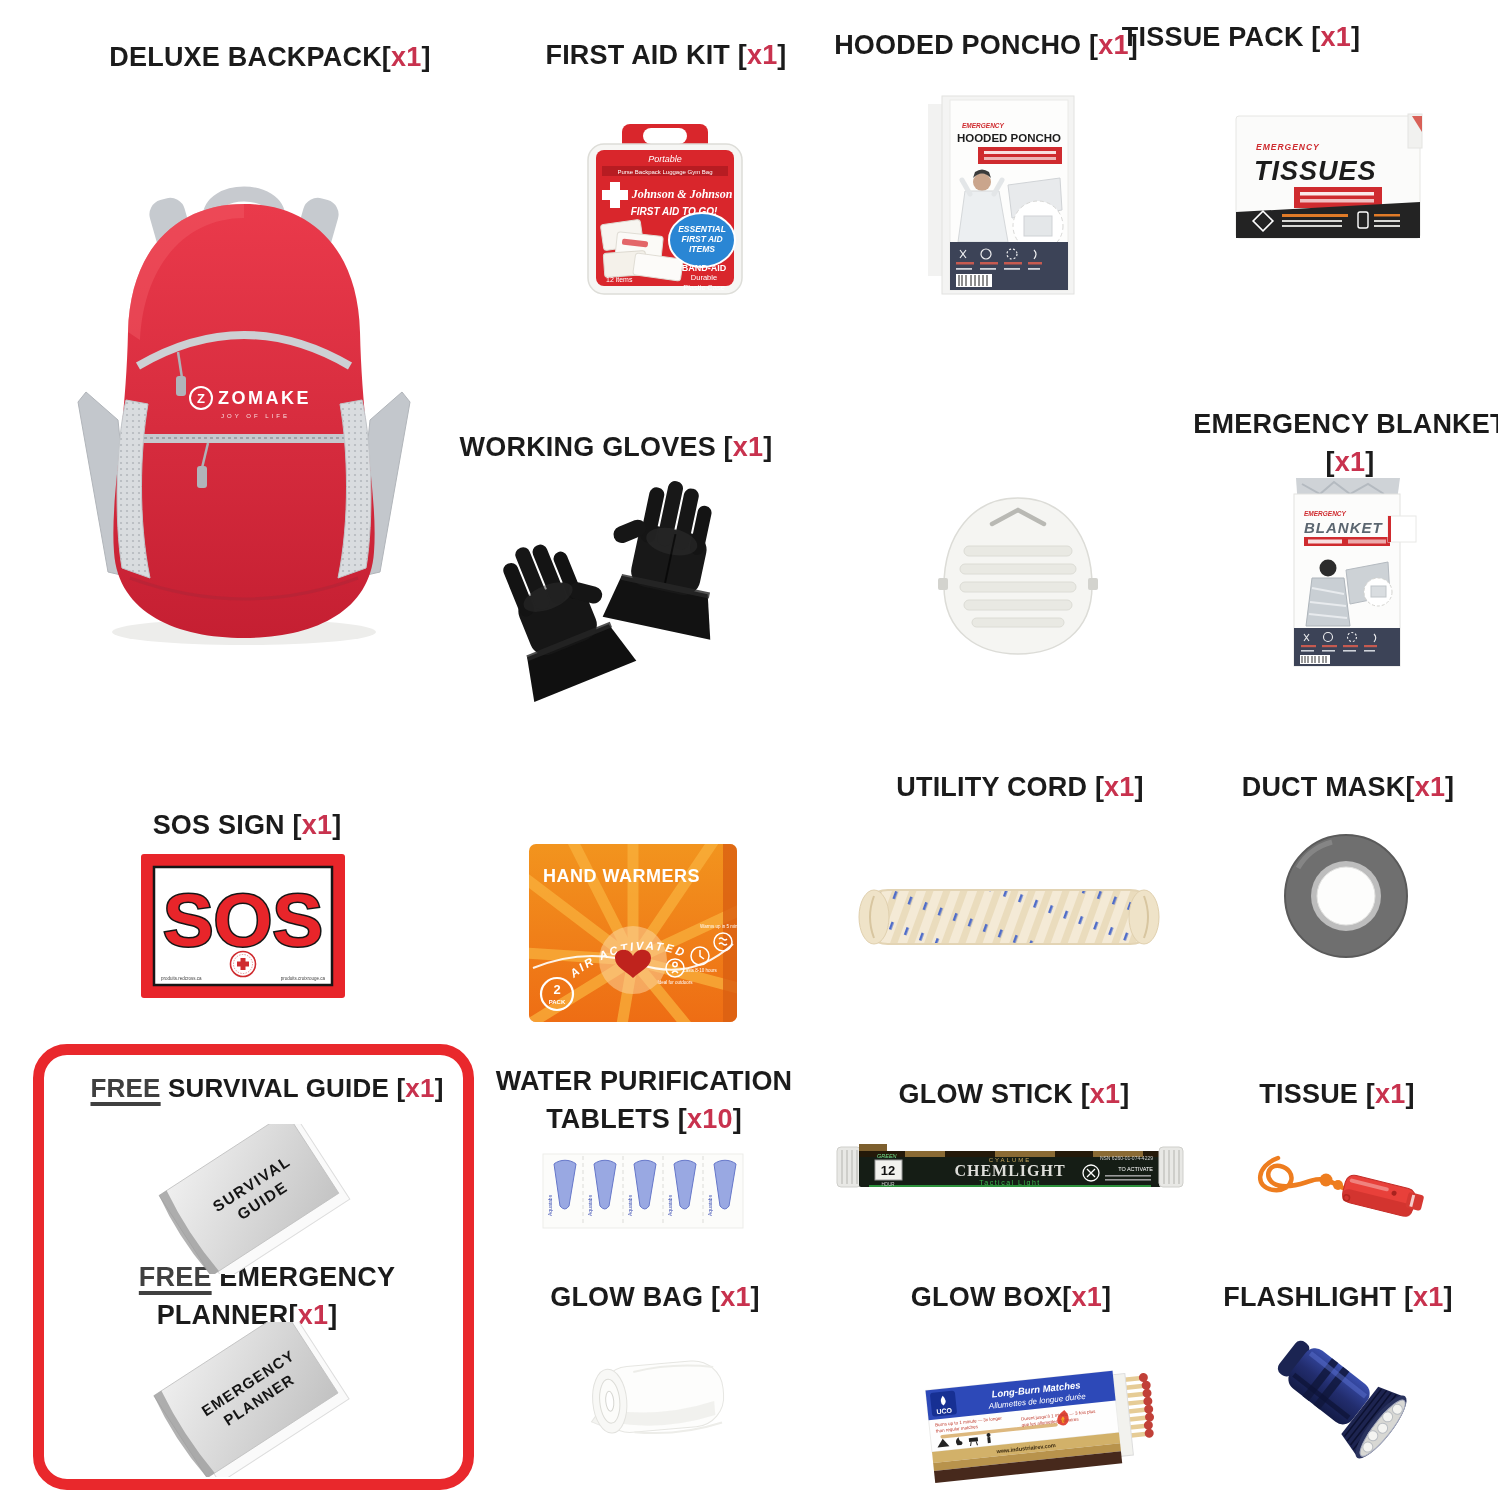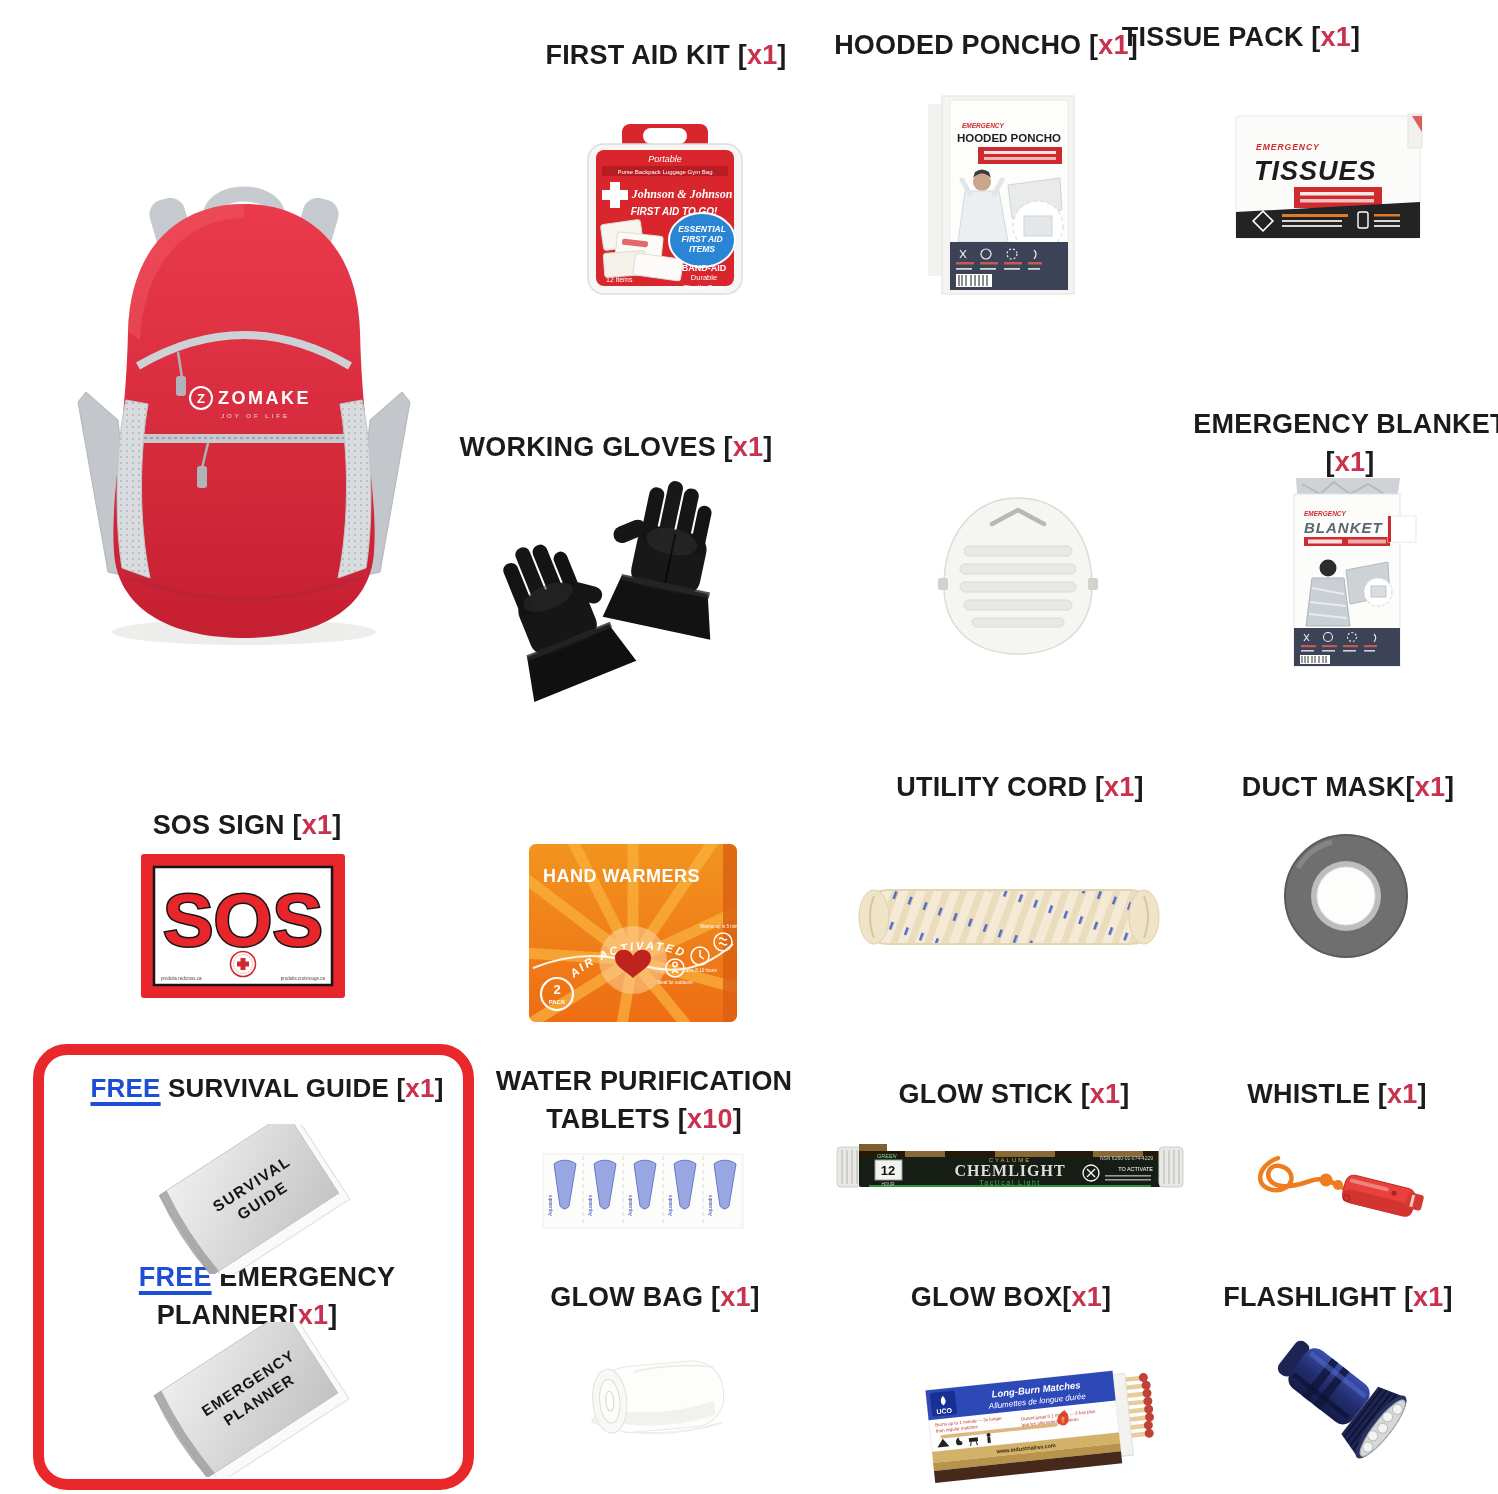--- a/index.html
+++ b/index.html
@@ -2,49 +2,50 @@
 <html><head>
 <meta charset="utf-8">
 <style>
   html,body{margin:0;padding:0;background:#fff;}
   #canvas{position:relative;width:1498px;height:1494px;background:#ffffff;overflow:hidden;
           font-family:"Liberation Sans",sans-serif;}
   svg{font-family:"Liberation Sans",sans-serif;display:block;}
   .title{position:absolute;font-weight:700;font-size:27px;line-height:1.42;color:#1b1b1b;
          text-align:center;letter-spacing:.2px;}
   .qty{color:#c8324e;}
-  .free{color:#1d4ed8;text-decoration:underline;text-decoration-thickness:3.5px;text-underline-offset:5px;margin-left:40px;}
+  .free{color:#404040;text-decoration:underline;text-decoration-thickness:3.5px;text-underline-offset:5px;margin-left:40px;}
   .img{position:absolute;}
   .free-box{position:absolute;left:33px;top:1044px;width:419px;height:424px;
             border:11px solid #e9282c;border-radius:34px;background:#fff;}
 </style>
 </head>
 <body>
 
 <div id="canvas">
 
+  <div class="title" style="left:40px;top:38px;width:460px"><span>DELUXE BACKPACK[</span><span class="qty">x1</span><span>]</span></div>
   <div class="title" style="left:496px;top:36px;width:340px"><span>FIRST AID KIT [</span><span class="qty">x1</span><span>]</span></div>
   <div class="title" style="left:816px;top:26px;width:340px"><span>HOODED PONCHO [</span><span class="qty">x1</span><span>]</span></div>
   <div class="title" style="left:1080px;top:18px;width:322px"><span>TISSUE PACK [</span><span class="qty">x1</span><span>]</span></div>
 
   <div class="title" style="left:446px;top:428px;width:340px"><span>WORKING GLOVES [</span><span class="qty">x1</span><span>]</span></div>
   <div class="title" style="left:1190px;top:405px;width:320px"><span>EMERGENCY BLANKET [</span><span class="qty">x1</span><span>]</span></div>
 
   <div class="title" style="left:87px;top:806px;width:320px"><span>SOS SIGN [</span><span class="qty">x1</span><span>]</span></div>
   <div class="title" style="left:850px;top:768px;width:340px"><span>UTILITY CORD [</span><span class="qty">x1</span><span>]</span></div>
   <div class="title" style="left:1188px;top:768px;width:320px"><span>DUCT MASK[</span><span class="qty">x1</span><span>]</span></div>
 
   <div class="free-box"></div>
 
   <div class="title" style="left:48px;top:1070px;width:398px;font-size:26px;white-space:nowrap"><span class="free">FREE</span><span> SURVIVAL GUIDE [</span><span class="qty">x1</span><span>]</span></div>
   <div class="title" style="left:58px;top:1258px;width:378px"><span class="free">FREE</span><span> EMERGENCY PLANNER[</span><span class="qty">x1</span><span>]</span></div>
 
   <div class="title" style="left:474px;top:1062px;width:340px"><span>WATER PURIFICATION TABLETS [</span><span class="qty">x10</span><span>]</span></div>
   <div class="title" style="left:844px;top:1075px;width:340px"><span>GLOW STICK [</span><span class="qty">x1</span><span>]</span></div>
-  <div class="title" style="left:1167px;top:1075px;width:340px"><span>WHISTLE [</span><span class="qty">x1</span><span>]</span></div>
+  <div class="title" style="left:1167px;top:1075px;width:340px"><span>TISSUE [</span><span class="qty">x1</span><span>]</span></div>
 
   <div class="title" style="left:485px;top:1278px;width:340px"><span>GLOW BAG [</span><span class="qty">x1</span><span>]</span></div>
   <div class="title" style="left:841px;top:1278px;width:340px"><span>GLOW BOX[</span><span class="qty">x1</span><span>]</span></div>
   <div class="title" style="left:1168px;top:1278px;width:340px"><span>FLASHLIGHT [</span><span class="qty">x1</span><span>]</span></div>
 
   <div class="img" style="left:58px;top:100px;width:372px;height:565px">
     <svg width="372" height="565" viewBox="0 0 372 565">
       <defs>
         <linearGradient id="bpG" x1="0" y1="0" x2="0" y2="1">
           <stop offset="0" stop-color="#ea3a4b"></stop>

